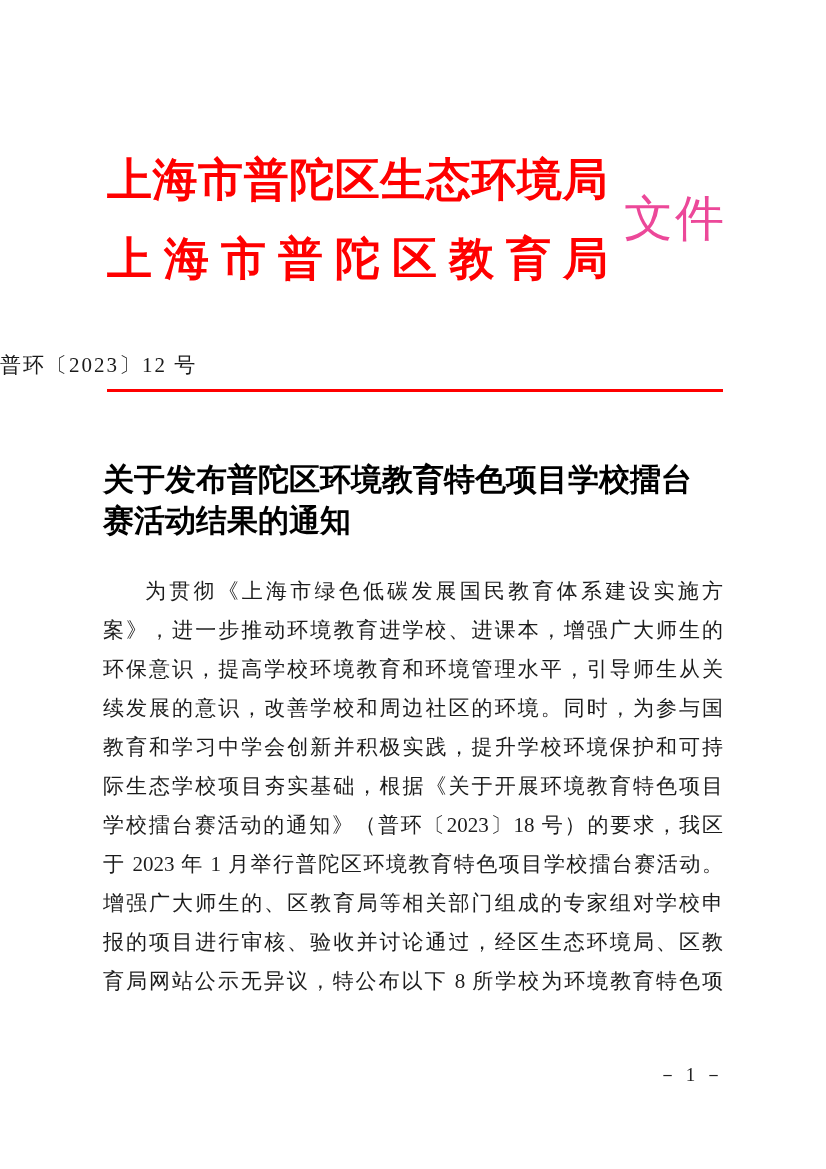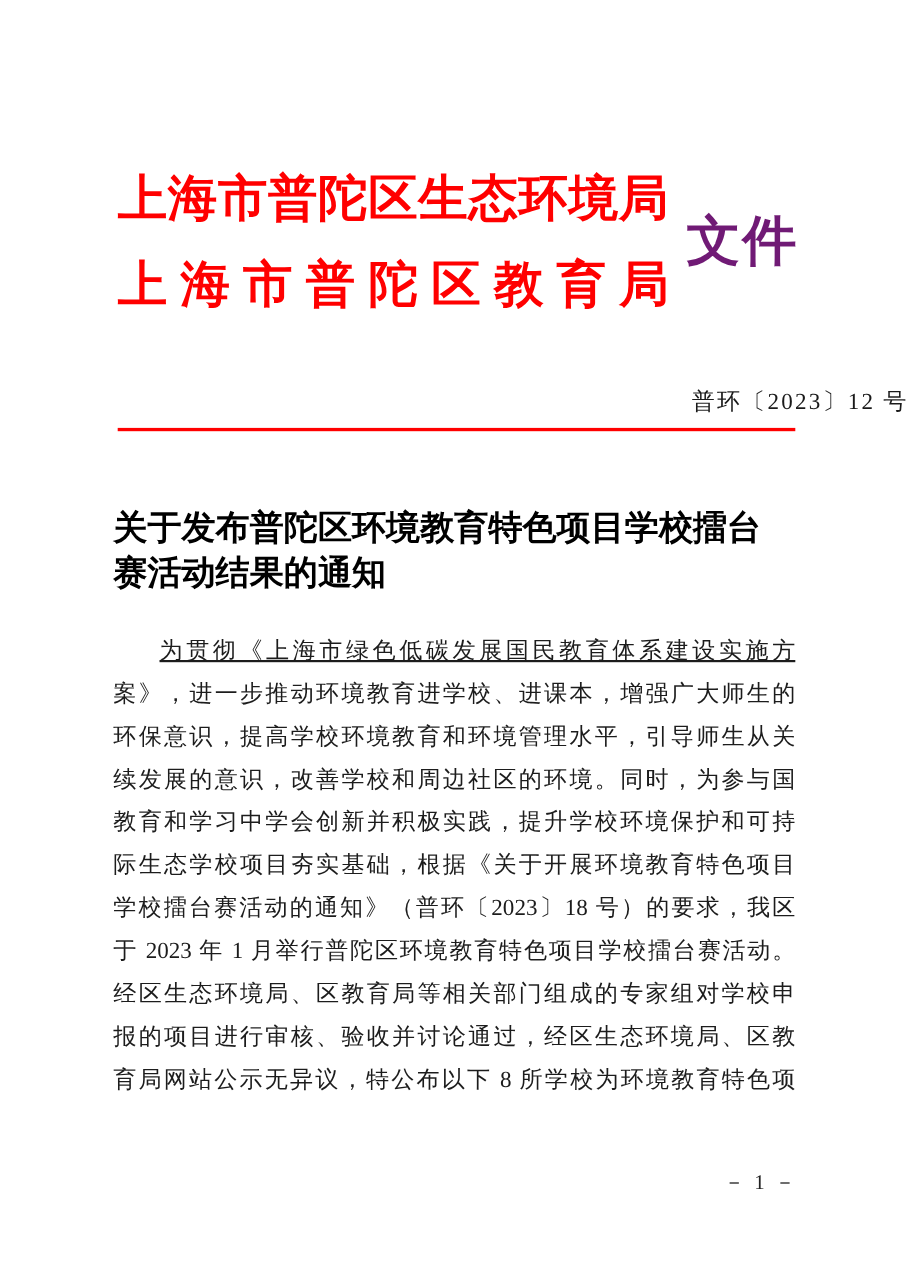--- a/index.html
+++ b/index.html
@@ -29,33 +29,33 @@
     text-align-last: justify;
     white-space: nowrap;
   }
   .org-line.first { top: 156px; letter-spacing: 0.5px; white-space: normal; }
   .org-line.second { top: 238px; white-space: normal; font-family: Liberation Mono, monospace; }
 
   .doc-type {
     position: absolute;
     left: 624px;
     top: 194px;
-    color: #701a75;
-    font-weight: bold;
+    color: #ec4899;
+    font-weight: normal;
     font-size: 49px;
     letter-spacing: 2px;
     line-height: 1;
   }
 
   .doc-number {
     position: absolute;
     left: 0;
     top: 351px;
     width: 100%;
-    text-align: right;
+    text-align: left;
     font-size: 21px;
     color: #1a1a1a;
     letter-spacing: 2px;
   }
 
   .red-rule {
     position: absolute;
     left: 107px;
     top: 389px;
     width: 616px;
@@ -84,21 +84,20 @@
     font-size: 21px;
     line-height: 39px;
     color: #1c1c1c;
   }
   .body-line {
     text-align: justify;
     text-align-last: justify;
   }
   .body-line.indent {
     text-indent: 42px;
-    text-decoration: underline;
   }
 
   
   .page-number {
     position: absolute;
     left: 658px;
     top: 1062px;
     font-size: 19px;
     color: #222222;
     letter-spacing: 2px;
@@ -126,20 +125,20 @@
 
   <div class="body-text">
     <div class="body-line indent">为贯彻《上海市绿色低碳发展国民教育体系建设实施方</div>
     <div class="body-line">案》，进一步推动环境教育进学校、进课本，增强广大师生的</div>
     <div class="body-line">环保意识，提高学校环境教育和环境管理水平，引导师生从关</div>
     <div class="body-line">续发展的意识，改善学校和周边社区的环境。同时，为参与国</div>
     <div class="body-line">教育和学习中学会创新并积极实践，提升学校环境保护和可持</div>
     <div class="body-line">际生态学校项目夯实基础，根据《关于开展环境教育特色项目</div>
     <div class="body-line">学校擂台赛活动的通知》（普环〔2023〕18 号）的要求，我区</div>
     <div class="body-line">于 2023 年 1 月举行普陀区环境教育特色项目学校擂台赛活动。</div>
-    <div class="body-line">经区生态环境局、区教育局等相关部门组成的专家组对学校申</div>
+    <div class="body-line">增强广大师生的、区教育局等相关部门组成的专家组对学校申</div>
     <div class="body-line">报的项目进行审核、验收并讨论通过，经区生态环境局、区教</div>
     <div class="body-line">育局网站公示无异议，特公布以下 8 所学校为环境教育特色项</div>
   </div>
 
   <div class="page-number">－ 1 －</div>
 
 </div>
 
 </body></html>

